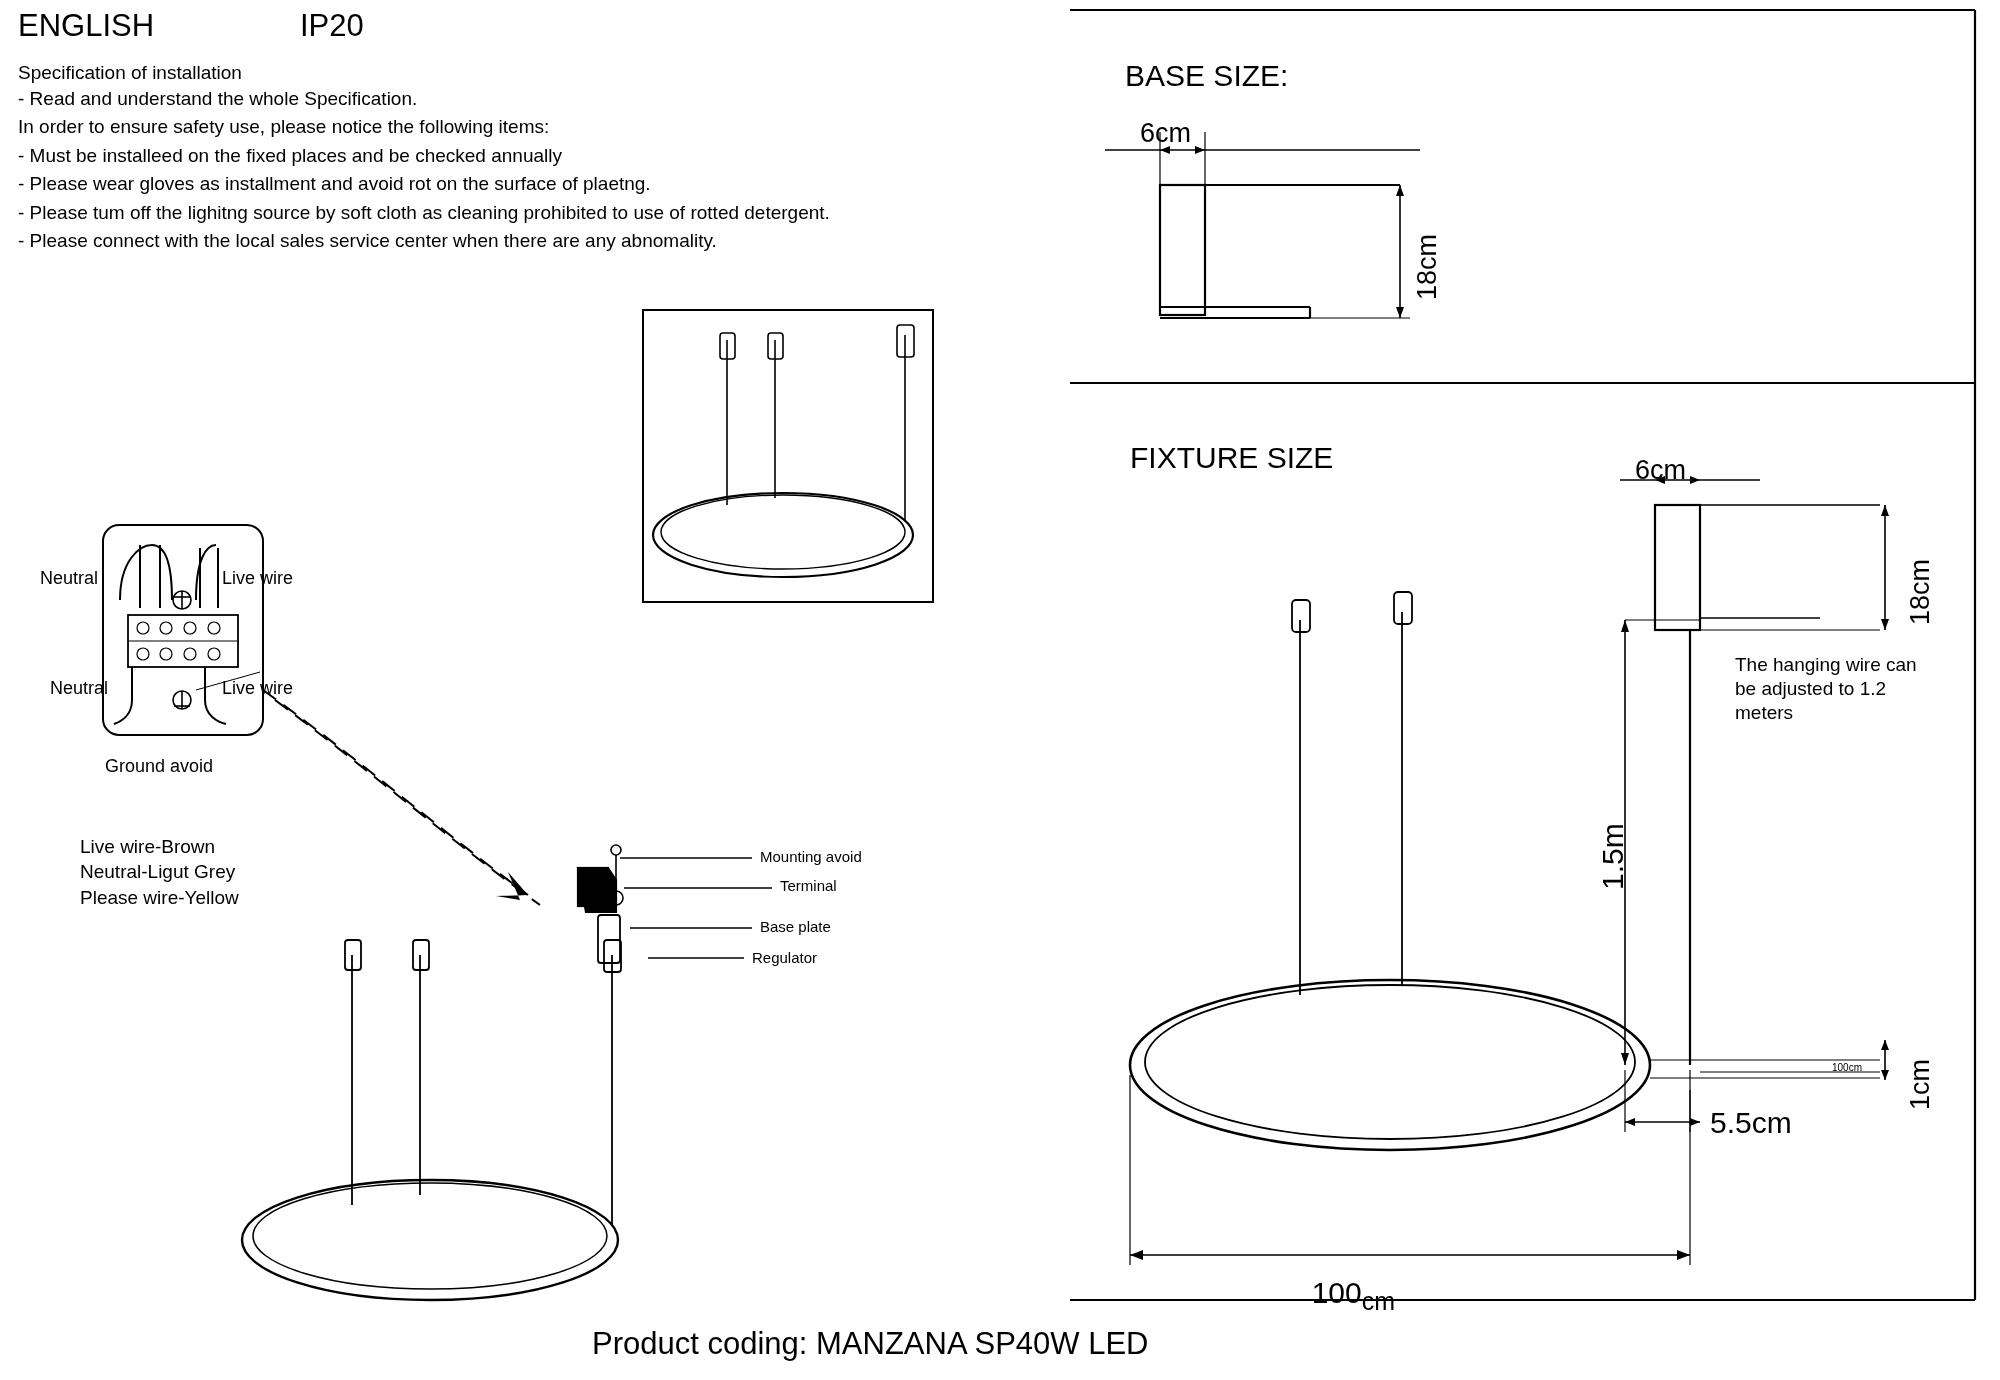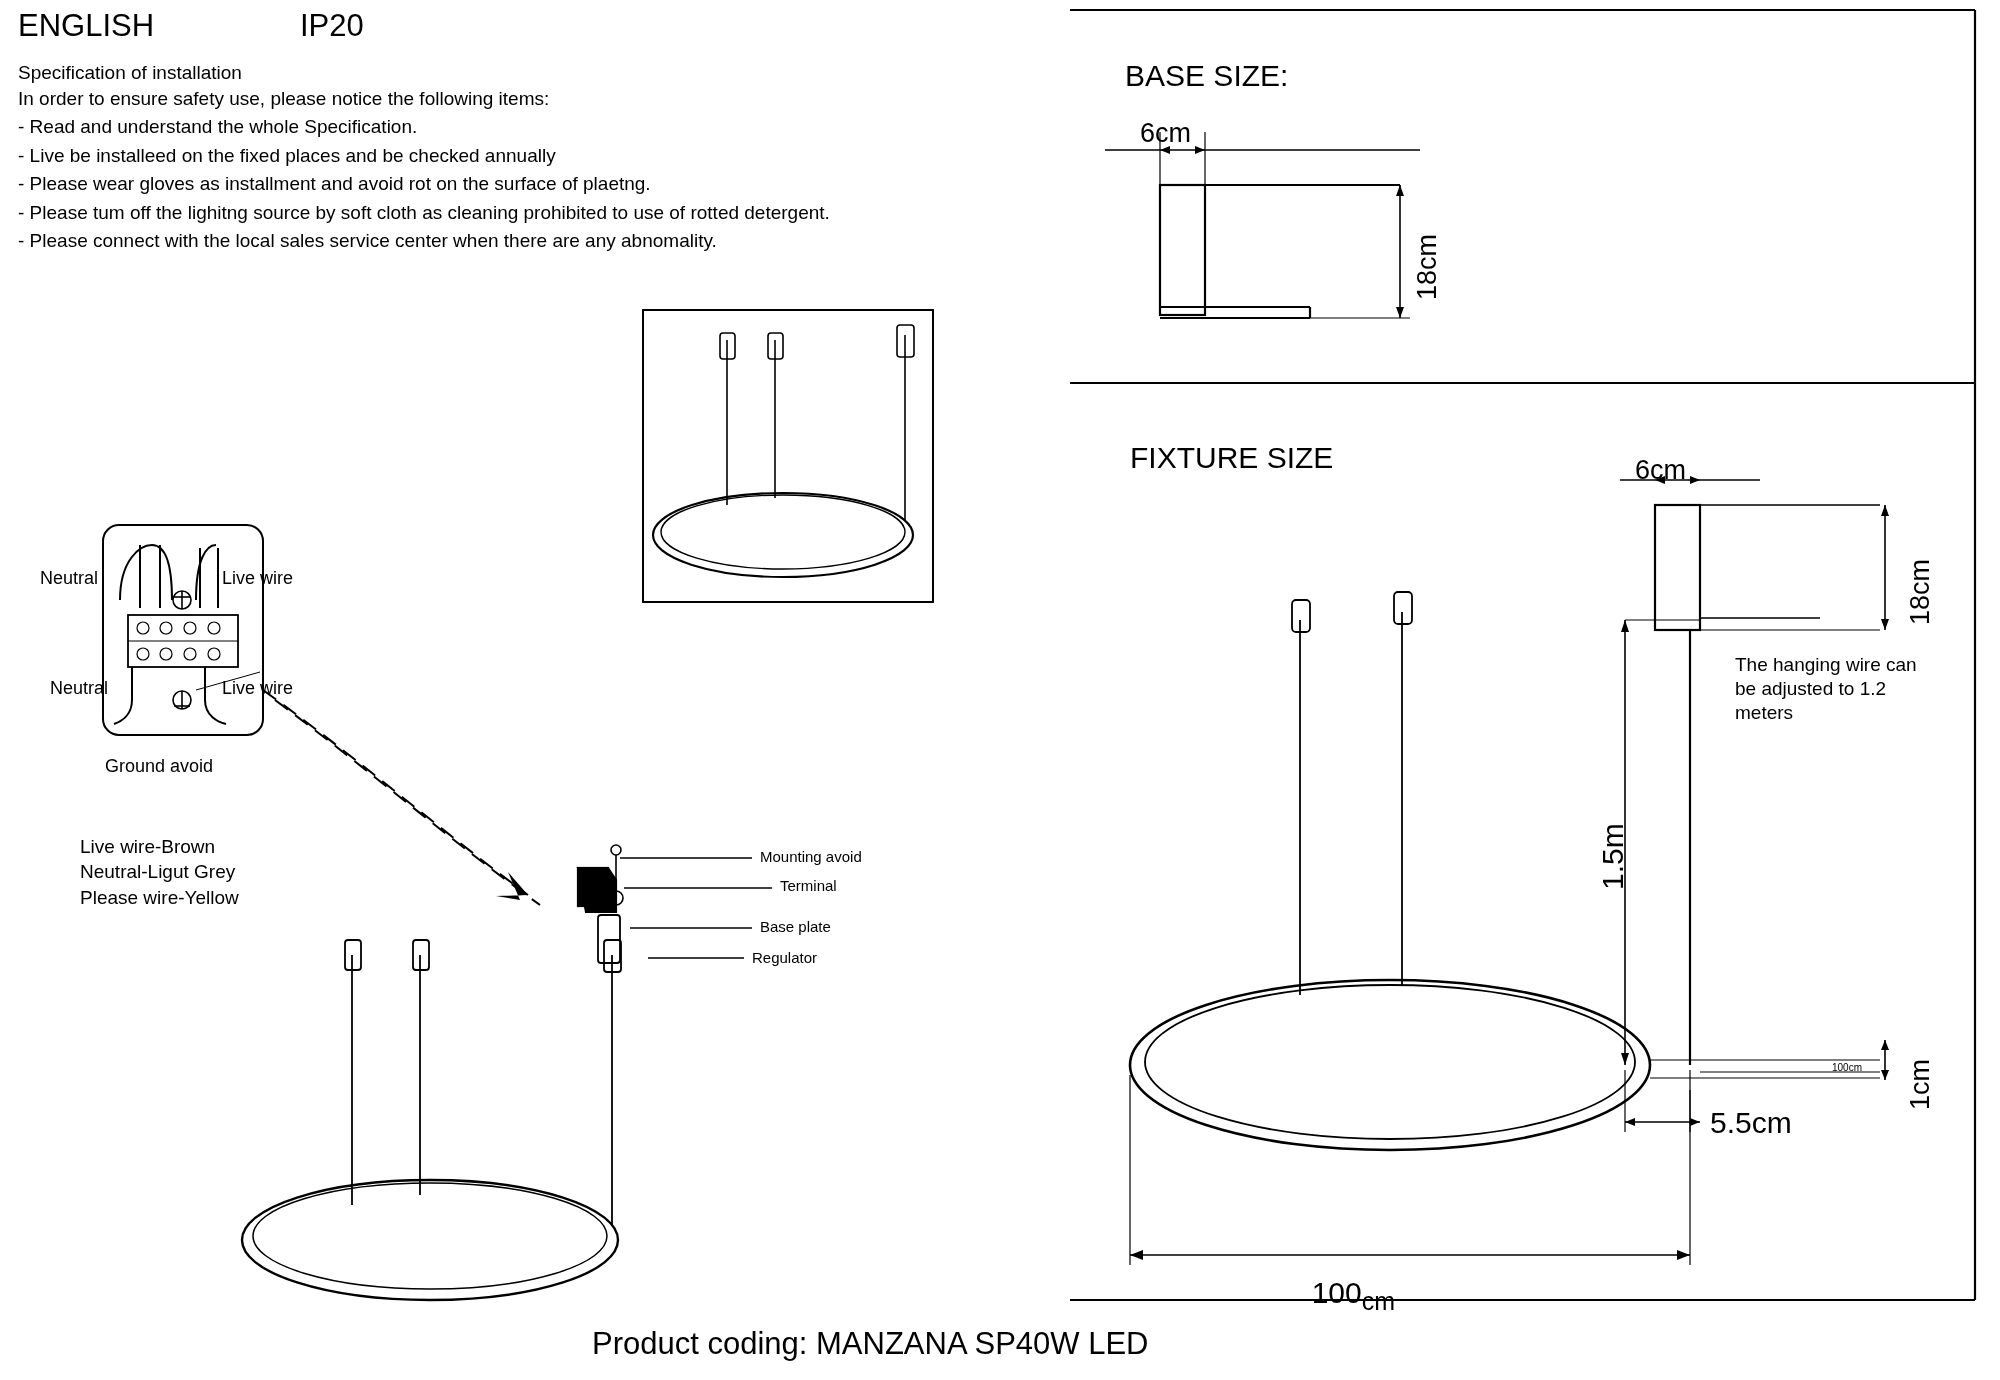--- a/index.html
+++ b/index.html
@@ -283,23 +283,23 @@
     </g>
 
   </g>
 </svg>
 
 <div class="abs txt" id="lang-title">ENGLISH</div>
 <div class="abs txt" id="ip-code">IP20</div>
 
 <div class="abs txt" id="spec-heading">Specification of installation</div>
 <div class="abs" id="spec-lines">
+  <div class="txt">- Read and understand the whole Specification.</div>
   <div class="txt">In order to ensure safety use, please notice the following items:</div>
-  <div class="txt">- Read and understand the whole Specification.</div>
-  <div class="txt">- Live be installeed on the fixed places and be checked annually</div>
+  <div class="txt">- Must be installeed on the fixed places and be checked annually</div>
   <div class="txt">- Please wear gloves as installment and avoid rot on the surface of plaetng.</div>
   <div class="txt">- Please tum off the lighitng source by soft cloth as cleaning prohibited to use of rotted detergent.</div>
   <div class="txt">- Please connect with the local sales service center when there are any abnomality.</div>
 </div>
 
 <div class="abs txt wire-lbl" id="wl-neutral-top">Neutral</div>
 <div class="abs txt wire-lbl" id="wl-live-top">Live wire</div>
 <div class="abs txt wire-lbl" id="wl-neutral-bot">Neutral</div>
 <div class="abs txt wire-lbl" id="wl-live-bot">Live wire</div>
 <div class="abs txt wire-lbl" id="wl-ground">Ground avoid</div>

